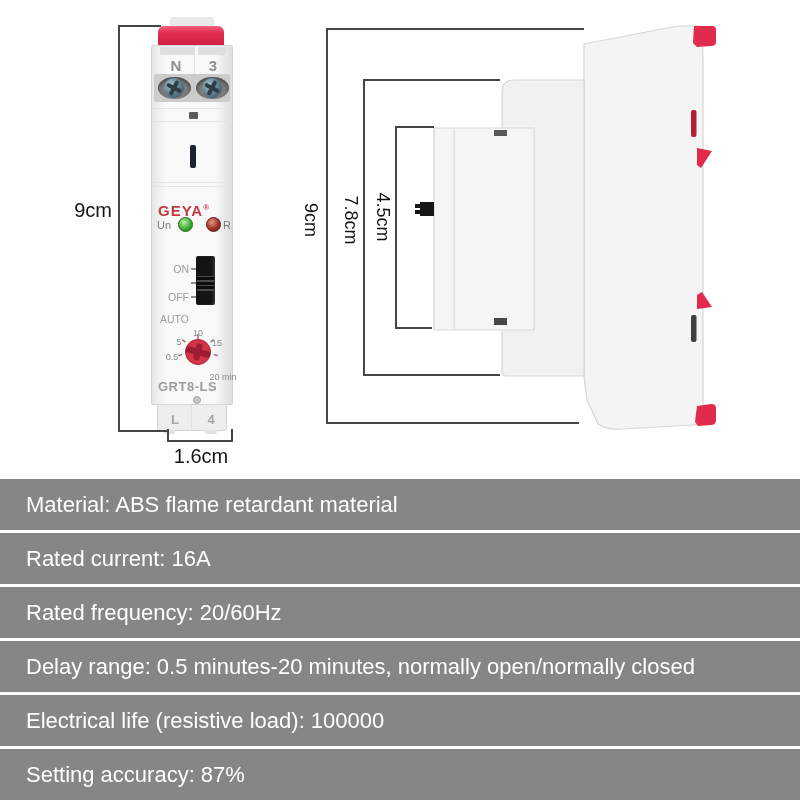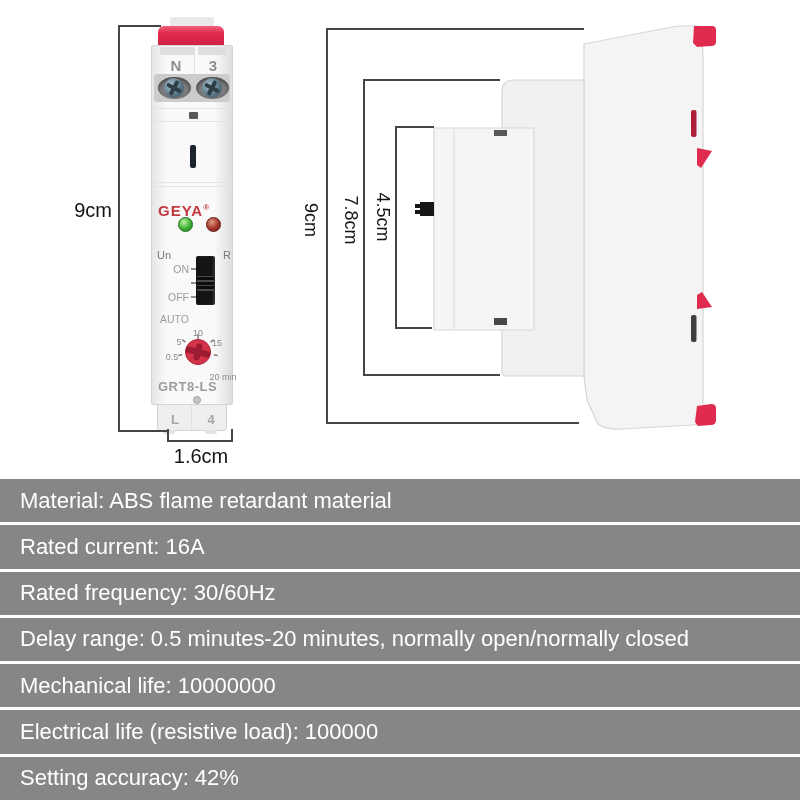--- a/index.html
+++ b/index.html
@@ -23,21 +23,21 @@
               box-shadow:inset 0 2px 4px rgba(0,0,0,.5);}
   .screw{width:20px;height:20px;border-radius:50%;
          background:radial-gradient(circle at 35% 35%, #a3c2ce, #55707f 60%, #3b4f5a);}
   .screw .sb{position:absolute;left:8px;top:2px;width:4px;height:16px;background:#2d3e47;border-radius:2px;}
   .screw .sb1{transform:rotate(28deg);}
   .screw .sb2{transform:rotate(118deg);}
   .nub{left:189px;top:112px;width:9px;height:7px;background:#5a5a5a;border-radius:1px;}
   .reset-slot{left:190px;top:145px;width:6px;height:23px;background:#1d242e;border-radius:2px;}
   .logo{left:158px;top:202px;font-size:15px;font-weight:800;letter-spacing:1px;color:#c23a40;}
   .logo sup{font-size:8px;}
-  .led-lab{font-size:11px;color:#7a7a7a;margin-top:30px;}
+  .led-lab{font-size:11px;color:#7a7a7a;}
   .led{width:15px;height:15px;border-radius:50%;}
   .led-green{background:radial-gradient(circle at 38% 32%, #bdf0a3, #3fae35 55%, #1e7d1c);border:1px solid #1a6b1a;}
   .led-red{background:radial-gradient(circle at 38% 32%, #dd9a85, #a23326 55%, #6e1c14);border:1px solid #5e1812;}
   .sw-lab{width:36px;height:12px;text-align:right;font-size:10.5px;color:#9b9b9b;}
   .sw-dash{width:5px;height:2px;background:#8f8f8f;}
   .switch{left:196px;top:256px;width:19px;height:49px;background:#141414;border-radius:2px;
           box-shadow:inset -2px 0 2px rgba(255,255,255,.12);}
   .sw-grip{left:197px;top:276px;width:17px;height:15px;
            background:repeating-linear-gradient(180deg,#4a4a4a 0 1.5px,#0c0c0c 1.5px 4.5px);}
   .dial-lab{font-size:9px;color:#8a8a8a;text-align:center;}
@@ -52,21 +52,21 @@
   .dim-label{font-size:20px;color:#141414;}
   .dim-label-rot{position:absolute;font-size:18px;color:#141414;white-space:nowrap;
                  transform:translate(-50%,-50%) rotate(90deg);}
 
   
   .side-svg{position:absolute;left:300px;top:10px;width:440px;height:440px;}
 
   
   .spec-table{position:absolute;left:0;right:0;top:479px;bottom:0;display:flex;flex-direction:column;gap:3px;}
   .spec-row{flex:1;background:#868686;color:#ffffff;display:flex;align-items:center;
-            padding-left:20px;font-size:22px;}
+            padding-left:26px;font-size:22px;}
 </style>
 </head>
 <body>
 
 <div class="stage">
 
   <div class="layer">
     <div class="abs fv-toptab"></div>
     <div class="abs fv-clip"></div>
     <div class="abs fv-body"></div>
@@ -191,20 +191,19 @@
 
   <div class="layer">
     <div class="dim-label-rot" style="left:310px;top:220px;">9cm</div>
     <div class="dim-label-rot" style="left:350px;top:220px;">7.8cm</div>
     <div class="dim-label-rot" style="left:382px;top:217px;">4.5cm</div>
   </div>
 
   <div class="spec-table">
     <div class="spec-row">Material: ABS flame retardant material</div>
     <div class="spec-row">Rated current: 16A</div>
-    <div class="spec-row">Rated frequency: 30/60Hz</div>
+    <div class="spec-row">Rated frequency: 20/60Hz</div>
     <div class="spec-row">Delay range: 0.5 minutes-20 minutes, normally open/normally closed</div>
-    <div class="spec-row">Mechanical life: 10000000</div>
     <div class="spec-row">Electrical life (resistive load): 100000</div>
-    <div class="spec-row">Setting accuracy: 42%</div>
+    <div class="spec-row">Setting accuracy: 87%</div>
   </div>
 
 </div>
 
 </body></html>

